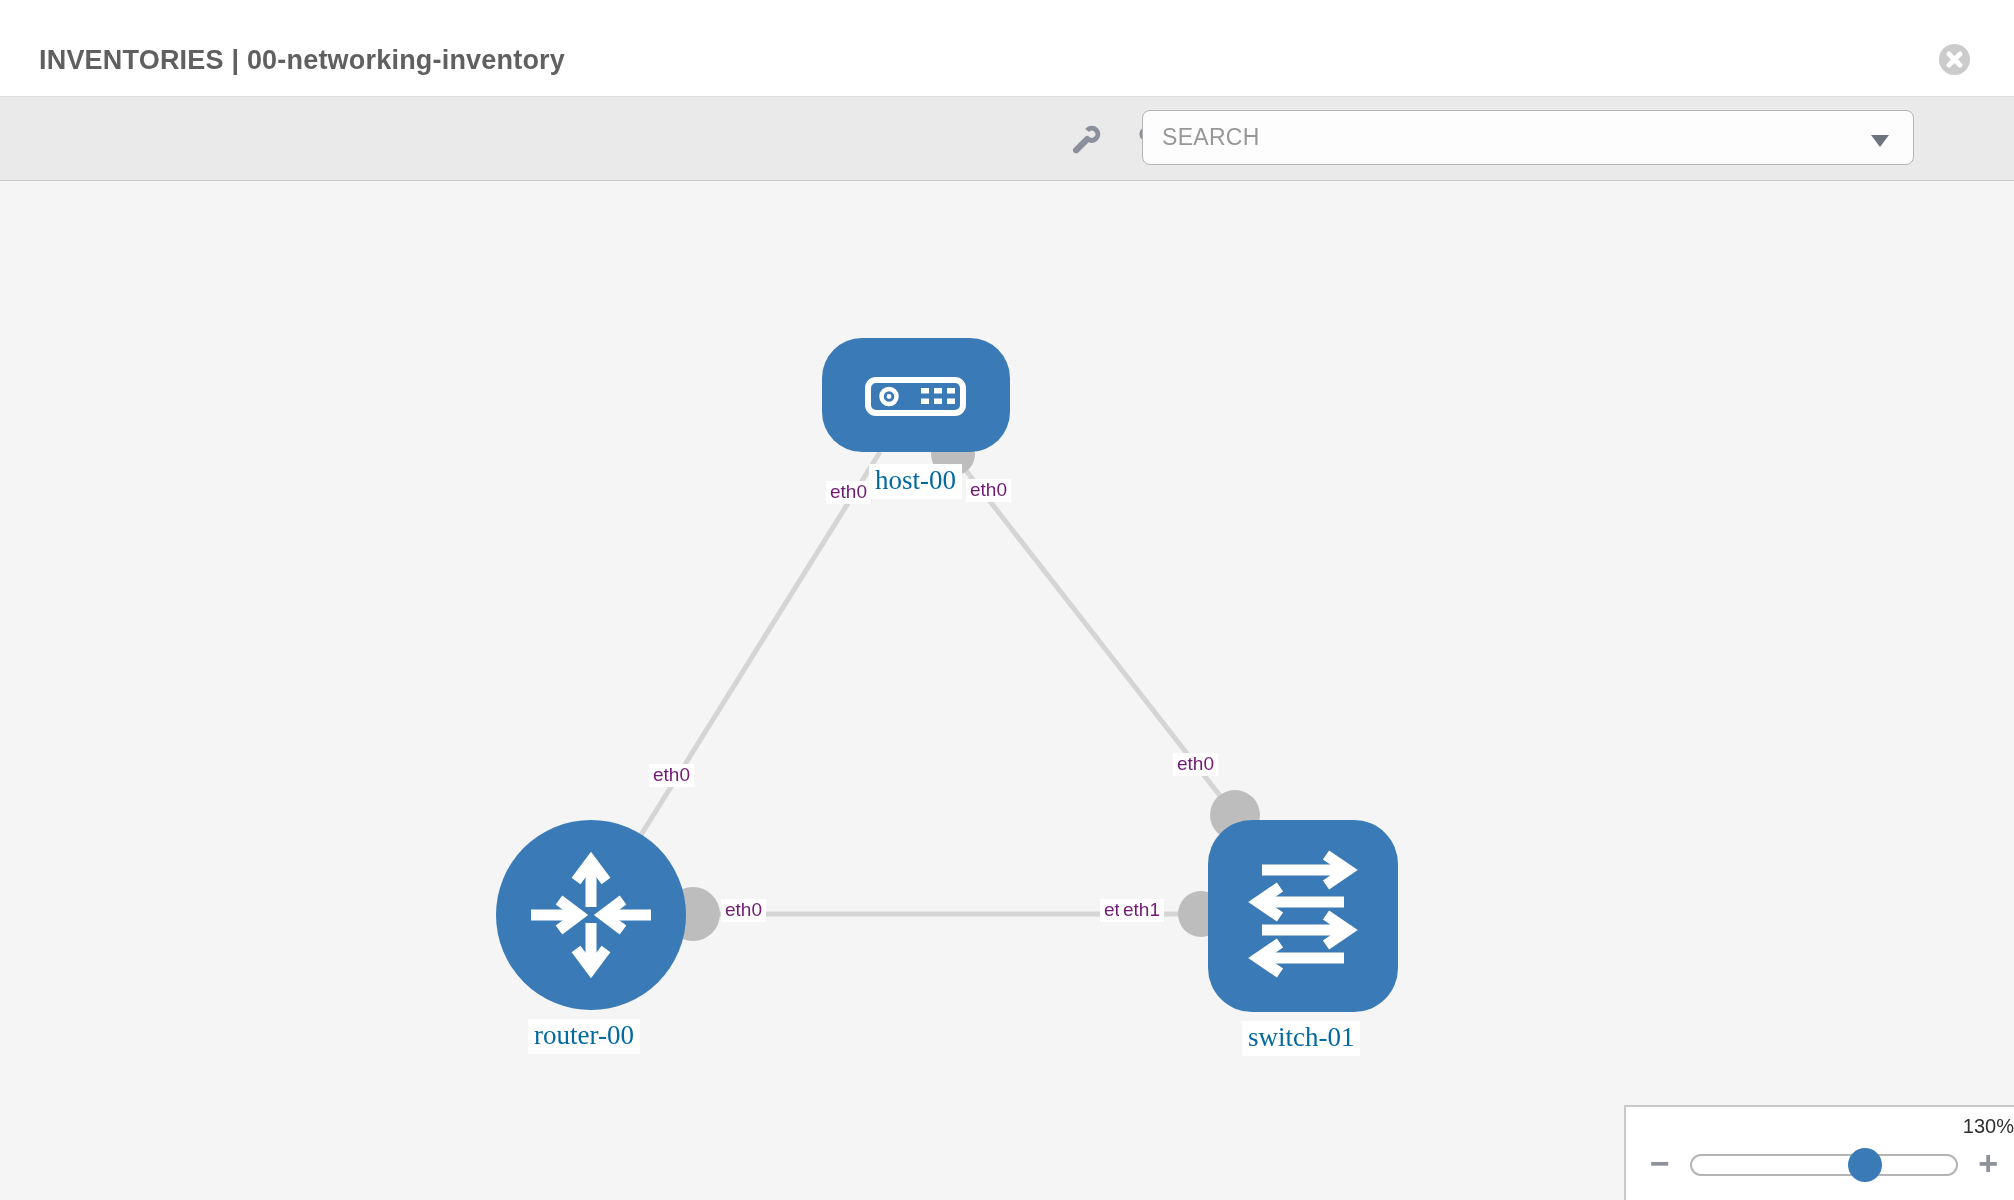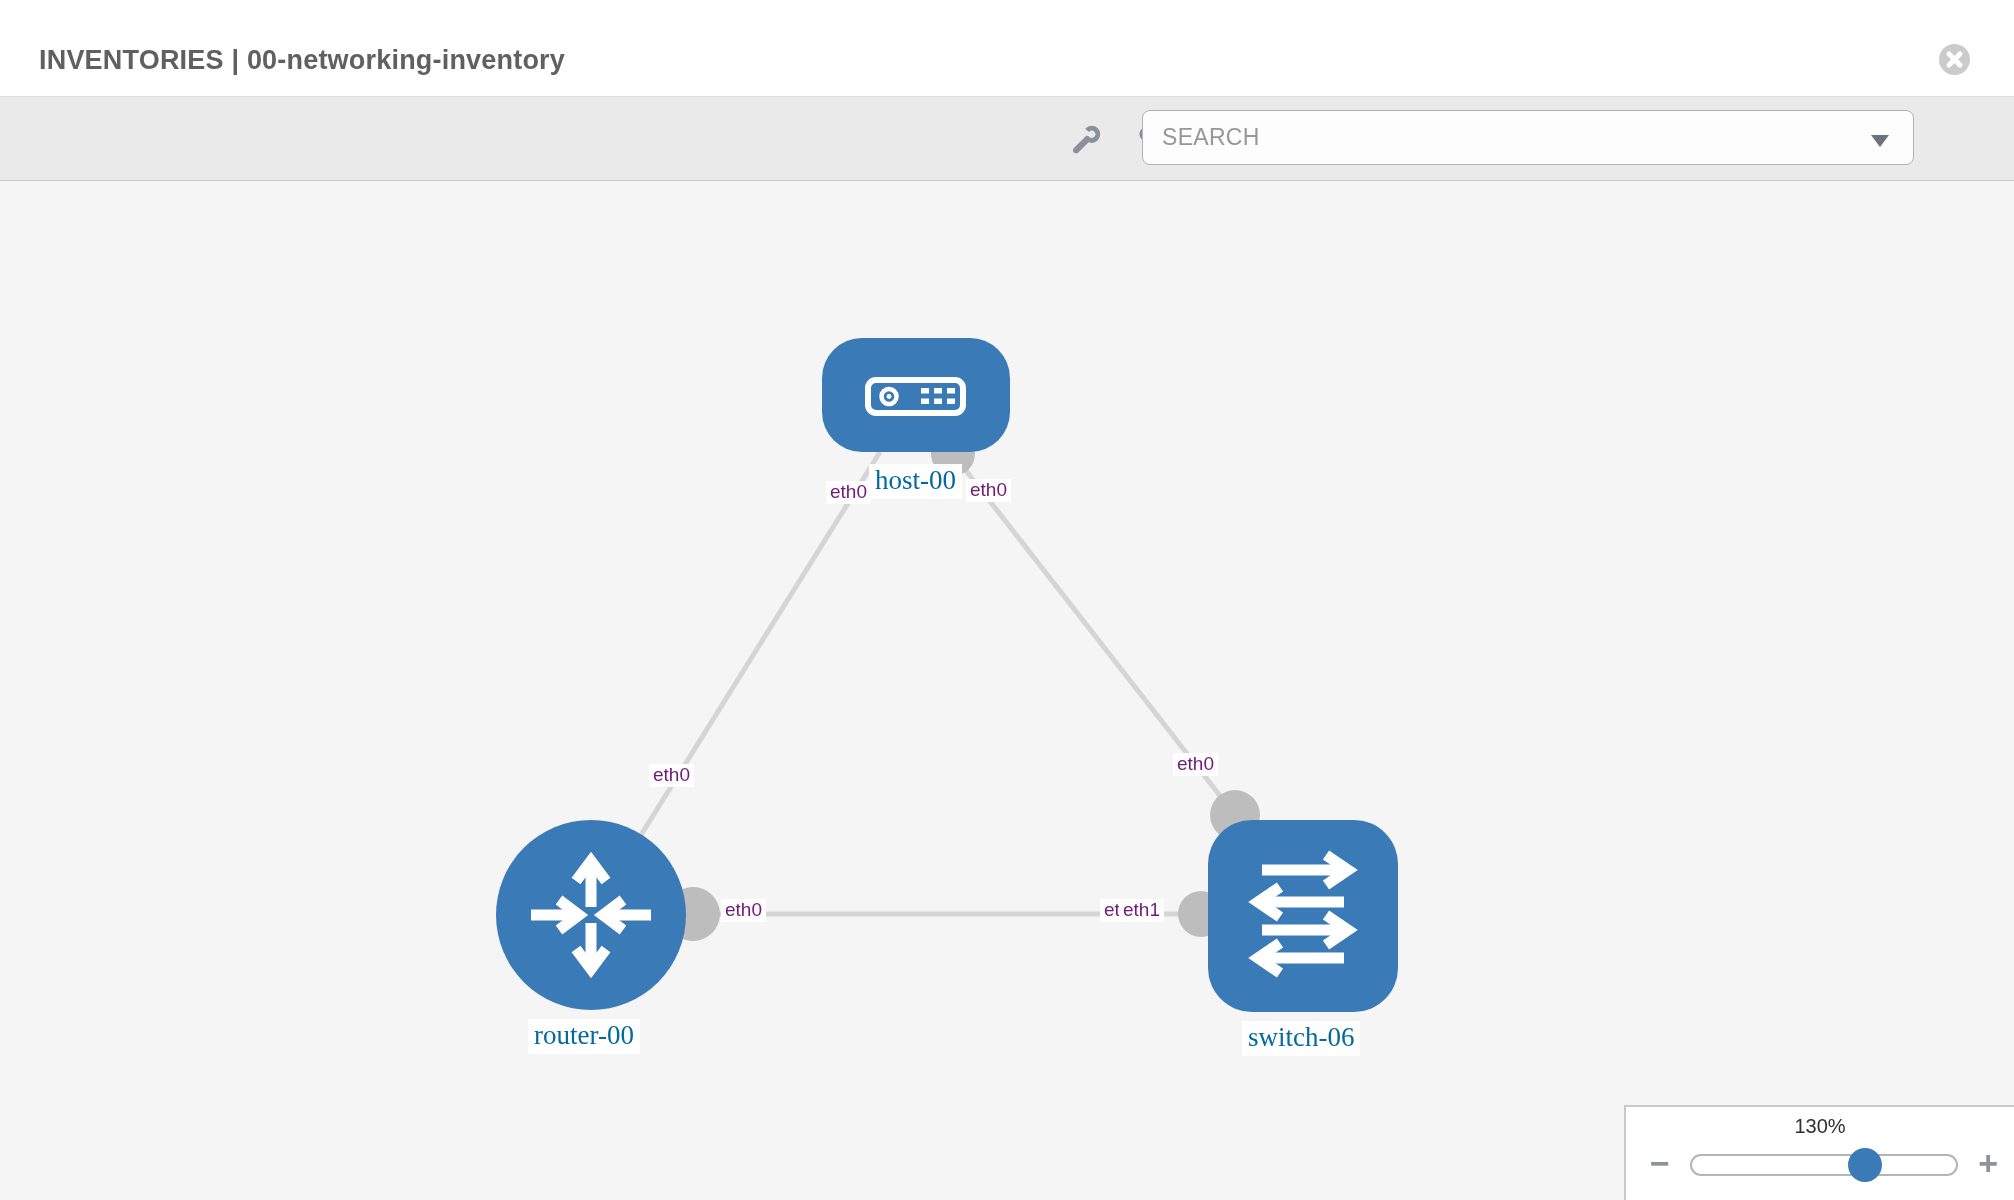--- a/index.html
+++ b/index.html
@@ -35,21 +35,21 @@
   .canvas svg.topo { position:absolute; left:0; top:0; }
 
   .node-label { position:absolute; background:#ffffff; color:#0369a1;
     font-size:27px; padding:1px 6px 3px; white-space:nowrap;font-family:Liberation Serif, serif; }
   .if-label { position:absolute; background:#ffffff; color:#701a75;
     font-size:19px; padding:1px 4px 2px; white-space:nowrap; line-height:20px; }
 
   
   .zoom-panel { position:absolute; right:0; bottom:0; width:390px; height:118px;
     background:#ffffff; border:2px solid #c9c9c9; border-right:none; border-bottom:none; }
-  .zoom-value { position:absolute; left:0; right:0; top:8px; text-align:center;
+  .zoom-value { position:absolute; left:0; right:0; top:8px; text-align:right;
     font-size:20px; color:#303030; }
   .zoom-minus, .zoom-plus { position:absolute; top:36px; font-size:34px; font-weight:700;
     color:#8e939b; cursor:pointer; line-height:40px; }
   .zoom-minus { left:24px; }
   .zoom-plus { right:16px; }
   .zoom-track { position:absolute; left:64px; top:47px; width:268px; height:22px;
     background:#fff; border:2px solid #b5b5b5; border-radius:12px; cursor:pointer; }
   .zoom-thumb { position:absolute; left:156px; top:-8px; width:34px; height:34px;
     border-radius:50%; background:#3a7bb7; cursor:grab; }
 </style>
@@ -145,21 +145,21 @@
         <line x1="1262" y1="749" x2="1340" y2="749"></line>
         <polyline points="1326,734 1348,749 1326,764"></polyline>
         <line x1="1344" y1="777" x2="1266" y2="777"></line>
         <polyline points="1280,762 1258,777 1280,792"></polyline>
       </g>
     </g>
   </svg>
 
   <div class="node-label" style="left:869px; top:283px;">host-00</div>
   <div class="node-label" style="left:528px; top:838px;">router-00</div>
-  <div class="node-label" style="left:1242px; top:840px;">switch-06</div>
+  <div class="node-label" style="left:1242px; top:840px;">switch-01</div>
 
   <div class="if-label" style="left:826px; top:300px;">eth0</div>
   <div class="if-label" style="left:966px; top:298px;">eth0</div>
   <div class="if-label" style="left:649px; top:583px;">eth0</div>
   <div class="if-label" style="left:1173px; top:572px;">eth0</div>
   <div class="if-label" style="left:721px; top:718px;">eth0</div>
   <div class="if-label" style="left:1100px; top:718px;">eth0</div>
   <div class="if-label" style="left:1119px; top:718px;">eth1</div>
 
   <div class="zoom-panel">

